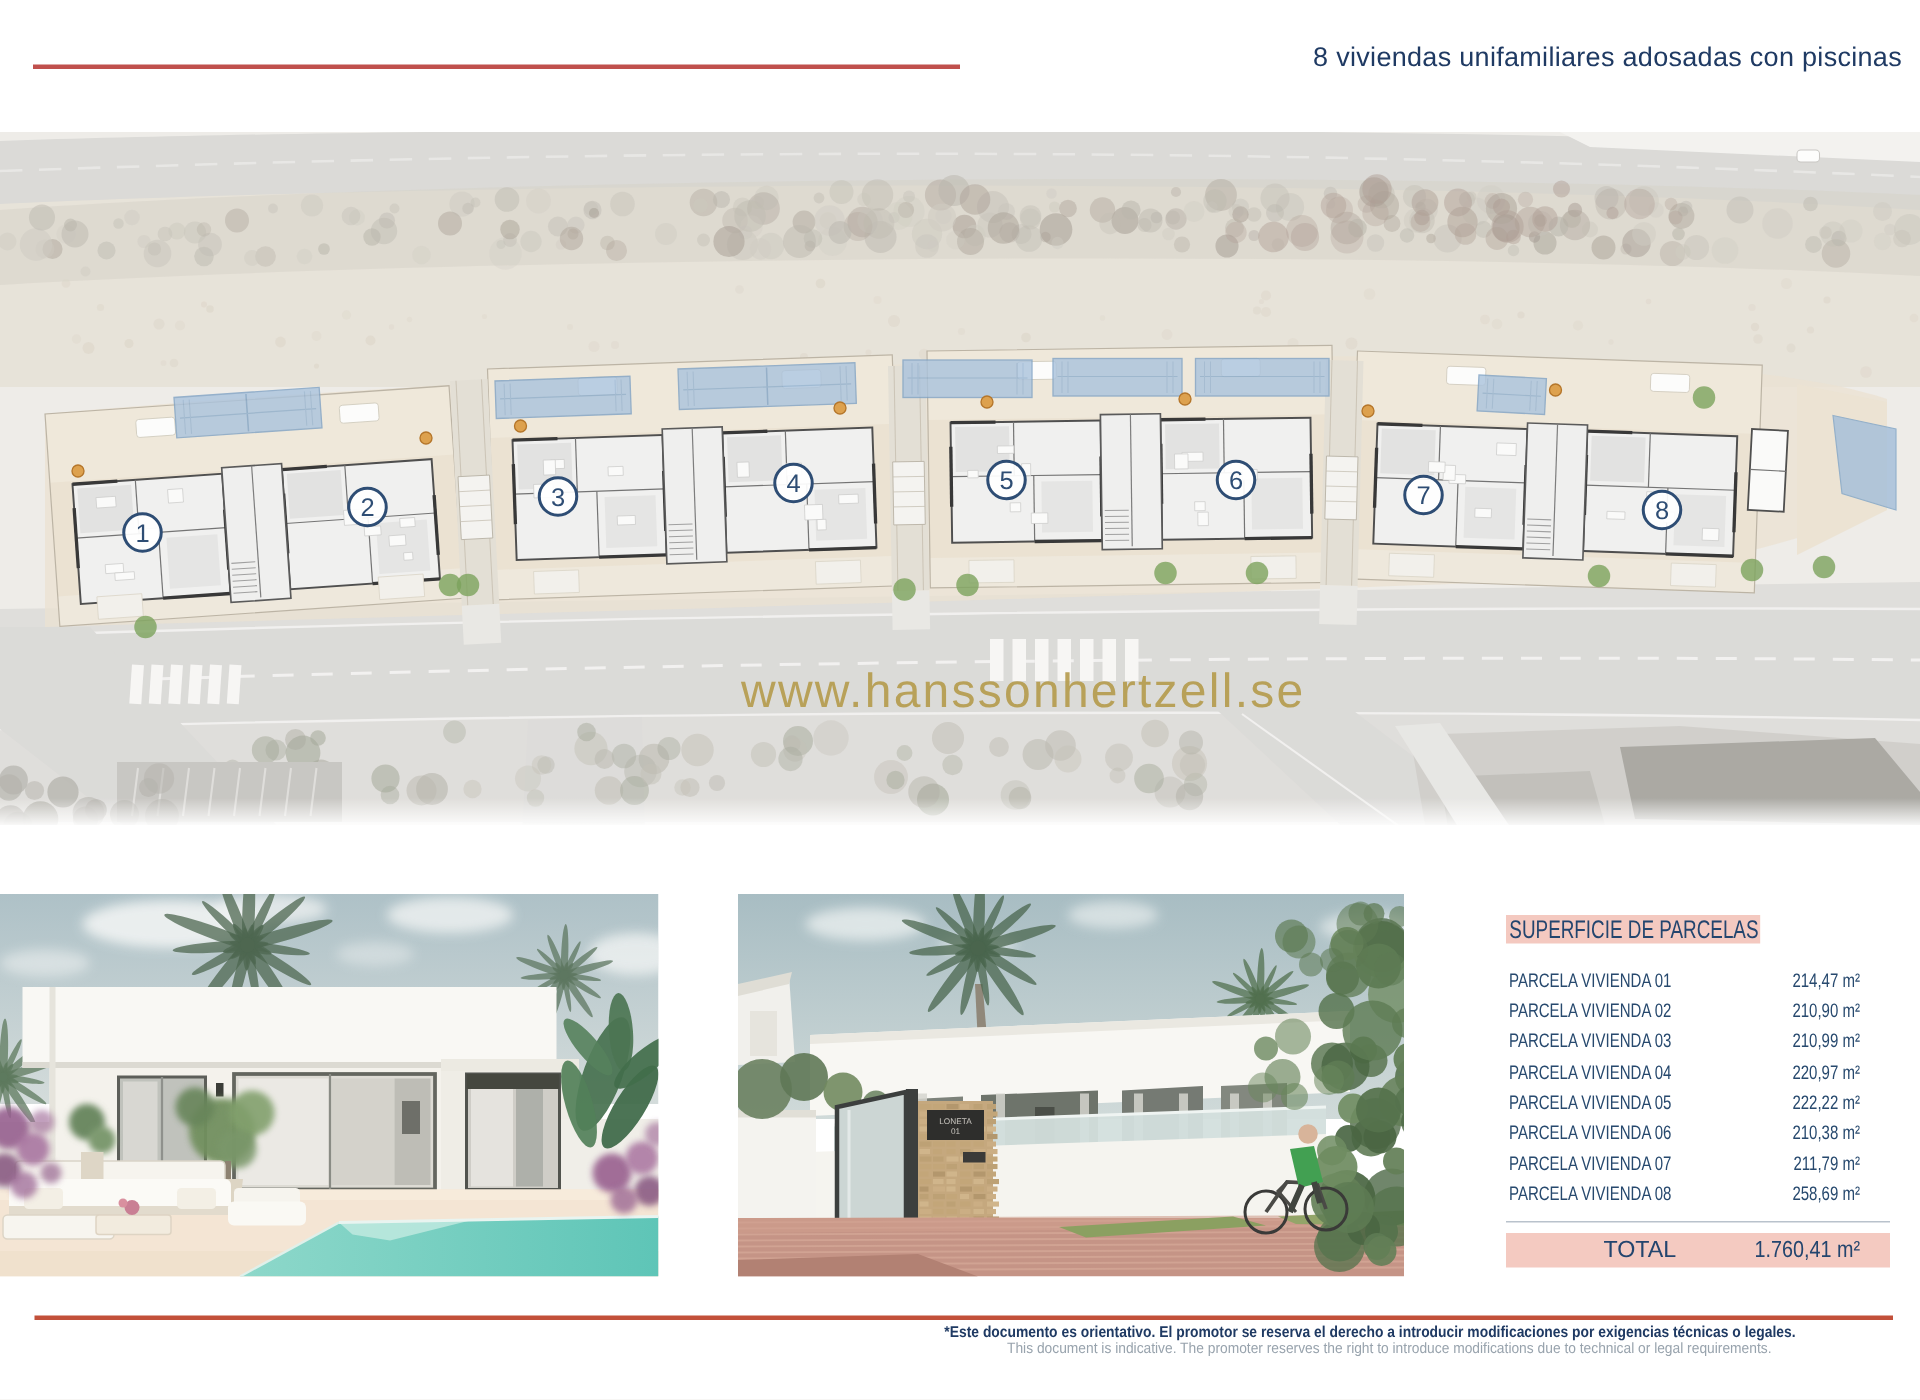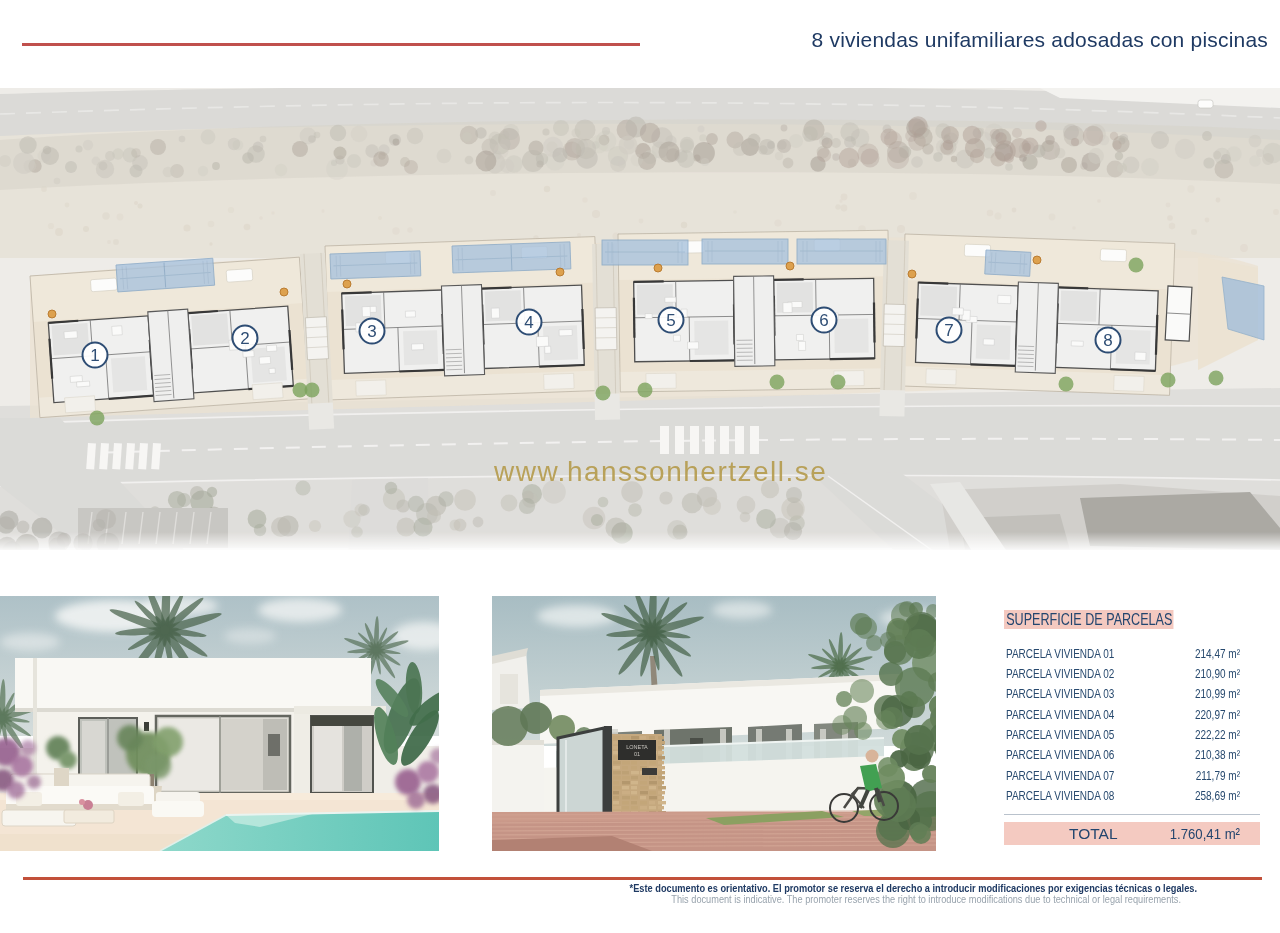--- a/index.html
+++ b/index.html
@@ -6,21 +6,21 @@
   body{width:1280px;height:933px;position:relative;background:#ffffff;overflow:hidden;
        font-family:"Liberation Sans", sans-serif;}
   .abs{position:absolute;}
   .row{position:absolute;font-size:13px;color:#27496e;}
 </style>
 </head>
 <body>
 
 <div class="abs" style="left:22px;top:43px;width:618px;height:3px;background:#c0504d;"></div>
 
-<div class="abs" style="left:0;top:28px;width:1268px;text-align:right;font-size:21px;color:#1f3a63;letter-spacing:0.2px;">8 viviendas unifamiliares adosadas con piscinas</div>
+<div class="abs" style="left:0;top:28px;width:1268px;text-align:right;font-size:18px;color:#1f3a63;letter-spacing:0.2px;">8 viviendas unifamiliares adosadas con piscinas</div>
 
 <div class="abs" style="left:0;top:88px;width:1280px;height:468px;">
 <svg width="1280" height="468" viewBox="0 0 1280 468" xmlns="http://www.w3.org/2000/svg">
   <defs>
     <linearGradient id="fadeBot" x1="0" y1="0" x2="0" y2="1">
       <stop offset="0" stop-color="#ffffff" stop-opacity="0"></stop>
       <stop offset="1" stop-color="#ffffff" stop-opacity="1"></stop>
     </linearGradient>
   </defs>
 
@@ -912,21 +912,21 @@
 
 <circle cx="949" cy="242" r="12.5" fill="#ffffff" fill-opacity="0.92" stroke="#2e4d74" stroke-width="2"></circle>
         <text x="949" y="248" font-family="Liberation Sans, sans-serif" font-size="17" fill="#2e4d74" text-anchor="middle">7</text>
 
 <circle cx="1108" cy="252" r="12.5" fill="#ffffff" fill-opacity="0.92" stroke="#2e4d74" stroke-width="2"></circle>
         <text x="1108" y="258" font-family="Liberation Sans, sans-serif" font-size="17" fill="#2e4d74" text-anchor="middle">8</text>
       </g>
 </svg>
 </div>
 
-<div class="abs" style="left:494px;top:456px;font-size:28px;color:#b59b4c;opacity:0.9;letter-spacing:1.5px;">www.hanssonhertzell.se</div>
+<div class="abs" style="left:494px;top:442px;font-size:32px;color:#b59b4c;opacity:0.9;letter-spacing:1.5px;">www.hanssonhertzell.se</div>
 
 <div class="abs" style="left:0;top:596px;width:439px;height:255px;">
 <svg width="439" height="255" viewBox="0 0 439 255" xmlns="http://www.w3.org/2000/svg">
       <defs>
         <linearGradient id="sky1" x1="0" y1="0" x2="0" y2="1">
           <stop offset="0" stop-color="#aec1c7"></stop>
           <stop offset="1" stop-color="#d4dcdb"></stop>
         </linearGradient>
         <linearGradient id="pool1" x1="0" y1="0" x2="1" y2="0">
           <stop offset="0" stop-color="#8ed8ca"></stop>

